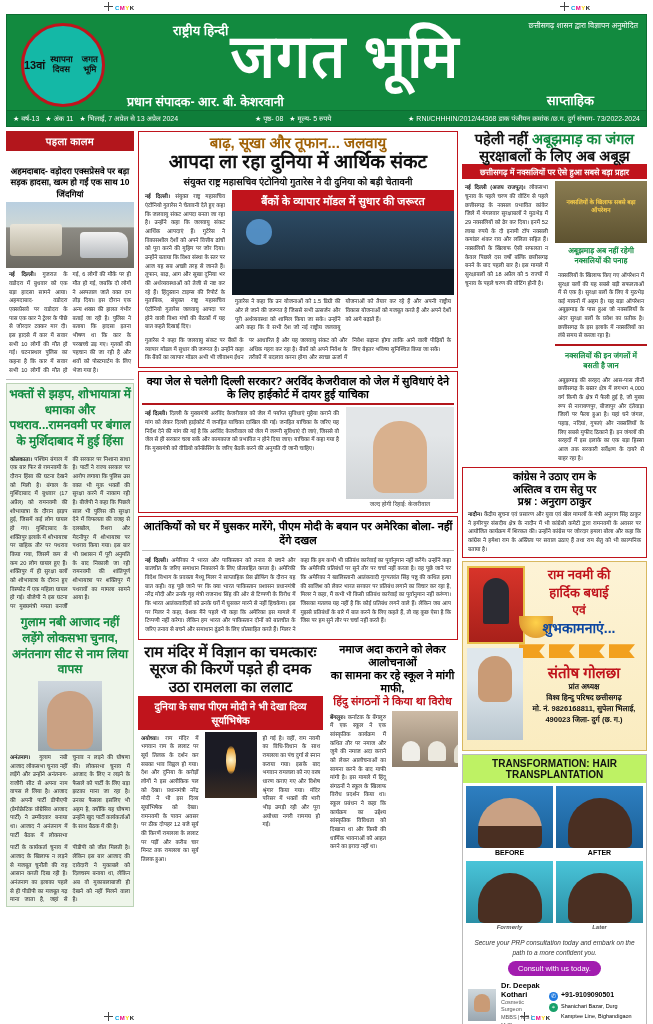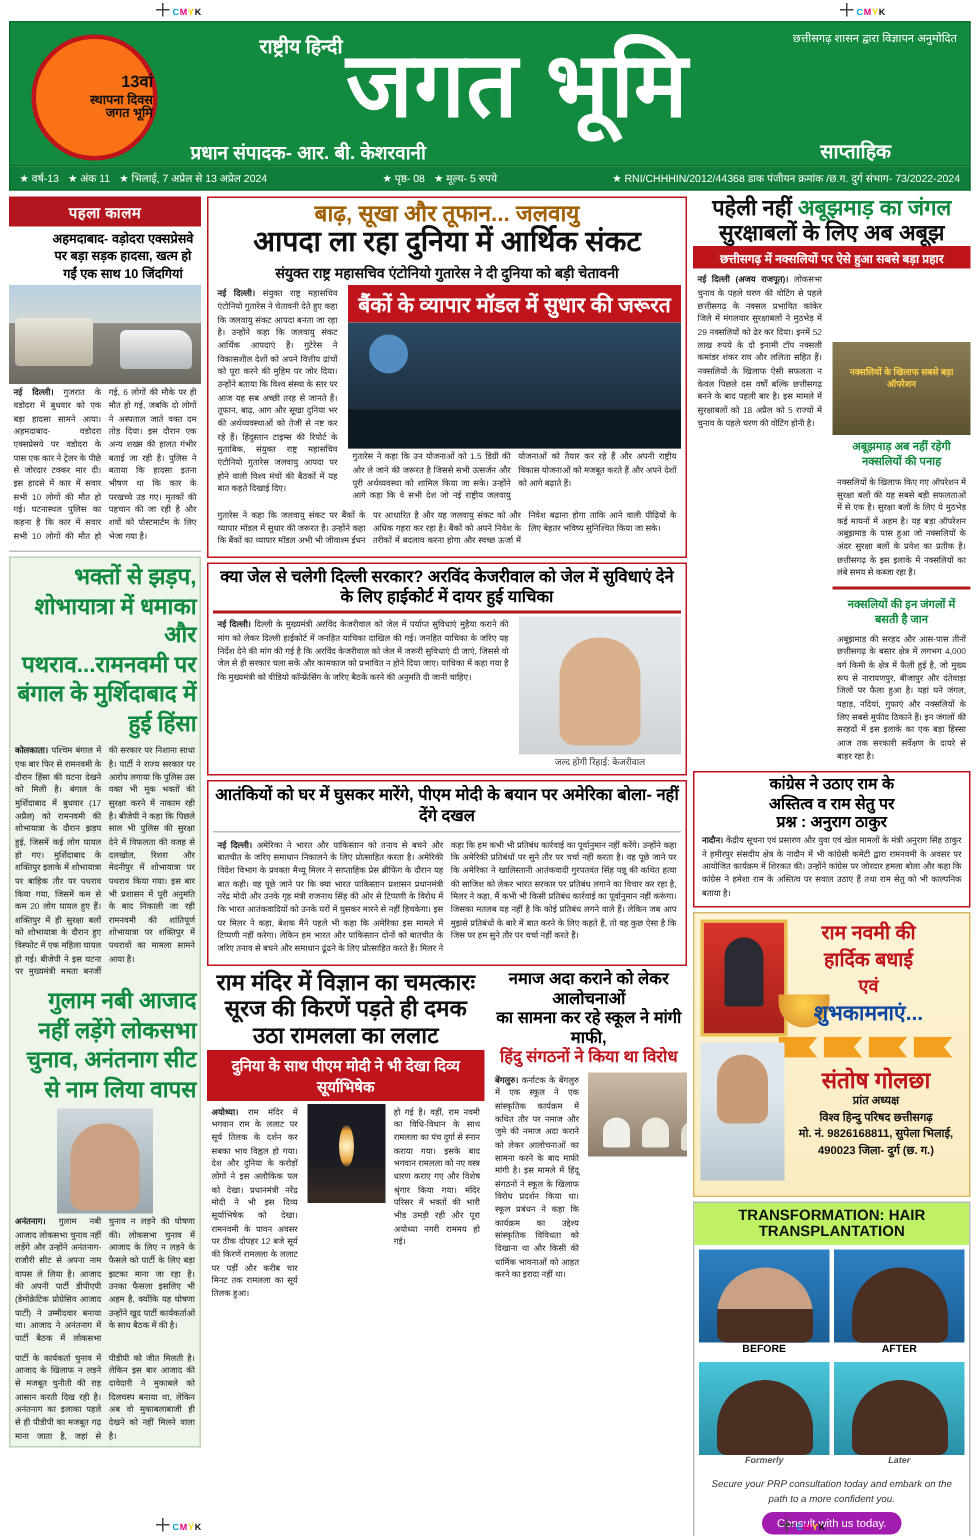--- a/index.html
+++ b/index.html
@@ -10,21 +10,21 @@
   .regbar{height:14px;position:relative;}
   .cmyk{position:absolute;font-size:6px;font-weight:bold;letter-spacing:.5px;top:2px;}
   .cmyk .c{color:#00a0e0}.cmyk .m{color:#e6007e}.cmyk .y{color:#ffd400}.cmyk .k{color:#111}
   .crosshair{display:inline-block;width:9px;height:9px;position:relative;vertical-align:-1px;margin-right:2px;}
   .crosshair:before{content:"";position:absolute;left:0;top:4px;width:9px;height:1px;background:#444;}
   .crosshair:after{content:"";position:absolute;left:4px;top:0;width:1px;height:9px;background:#444;}
 
   
   .masthead{margin:0 6px;background:#128a3f;position:relative;height:95px;border:1px solid #0c6d31;}
   .badge{position:absolute;left:14px;top:8px;width:78px;height:78px;border-radius:50%;
-    background:#f97316;border:3px solid #c0141c;display:flex;flex-direction:column;align-items:flex-end;
+    background:#14b8a6;border:3px solid #c0141c;display:flex;flex-direction:row;align-items:center;
     justify-content:center;line-height:1.12;}
   .badge span{display:block;font-size:8.5px;font-weight:bold;color:#111;text-align:center;}
   .badge span.big{font-size:11px;}
   .mh-kicker{position:absolute;left:166px;top:6px;color:#fff;font-size:13px;font-weight:bold;}
   .mh-title{position:absolute;left:128px;top:12px;width:420px;text-align:center;color:#fff;
     font-size:60px;font-weight:bold;letter-spacing:1px;line-height:1;white-space:nowrap;}
   .mh-sub{position:absolute;left:120px;top:78px;color:#fff;font-size:12.5px;font-weight:bold;}
   .mh-weekly{position:absolute;right:52px;top:76px;color:#fff;font-size:13px;font-weight:bold;}
   .mh-approve{position:absolute;right:8px;top:5px;color:#fff;font-size:7.5px;}
   .mh-strip{margin:0 6px;background:#0f7e3a;color:#fff;height:15px;display:flex;align-items:center;
@@ -33,21 +33,21 @@
   .spacer{flex:1}
 
   
   .body-grid{display:flex;gap:4px;padding:4px 6px 0 6px;}
   .col-left{width:128px;flex:0 0 128px;}
   .col-mid{width:320px;flex:0 0 320px;}
   .col-right{width:185px;flex:0 0 185px;}
 
   .hl-red-band{background:#b3161c;color:#fff;text-align:center;font-weight:bold;font-size:10px;
     padding:3px 2px;letter-spacing:.3px;}
-  .col-sub{font-size:8.5px;font-weight:bold;text-align:center;line-height:1.35;padding:3px 3px 2px;margin-left:24px;}
+  .col-sub{font-size:8.5px;font-weight:bold;text-align:center;line-height:1.35;padding:15px 3px 2px;}
   .ph{position:relative;overflow:hidden;}
 
   
   .ph-crash{height:66px;background:
     linear-gradient(180deg,#b9cfe0 0%,#cfd8d6 38%,#8e8c85 39%,#6d6a62 100%);}
   .ph-crash:after{content:"";position:absolute;left:4px;top:22px;width:52px;height:32px;
     background:linear-gradient(180deg,#e8e4d8,#b9b2a0);border-radius:3px;}
   .ph-crash:before{content:"";position:absolute;right:6px;top:30px;width:48px;height:26px;
     background:linear-gradient(180deg,#f2f2f2,#b5b9bd);border-radius:4px 10px 3px 3px;}
   .ph-un{height:84px;background:linear-gradient(180deg,#2c4a63,#16222e);position:relative;}
@@ -135,21 +135,21 @@
   .doc-meta{font-size:5.5px;color:#555;line-height:1.4;}
   .contact{font-size:7px;line-height:1.5;}
   .contact .ic{display:inline-block;width:9px;height:9px;border-radius:50%;background:#1f7ae0;
     color:#fff;font-size:6px;text-align:center;line-height:9px;margin-right:3px;vertical-align:-1px;}
   .contact .ic.g{background:#18a06a;}
 
   .hl-center{font-size:15px;font-weight:bold;text-align:center;line-height:1.18;color:#111;}
   .hl-sm{font-size:11px;font-weight:bold;text-align:center;line-height:1.2;}
   .band-red{background:#c0141c;color:#fff;text-align:center;font-size:10px;font-weight:bold;padding:3px;}
   .green-panel{background:#eef5ea;border:1px solid #bcd3b6;}
-  .hd-green{color:#128a3f;font-weight:bold;font-size:15px;text-align:right;line-height:1.3;padding:3px 2px;}
+  .hd-green{color:#128a3f;font-weight:bold;font-size:12px;text-align:center;line-height:1.3;padding:3px 2px;}
   .boxline{border:1px solid #c0141c;}
   .sep{height:3px;}
 </style>
 </head>
 <body>
 
 <div class="page">
 
   <div class="regbar">
     <div class="cmyk" style="left:104px">
@@ -217,21 +217,21 @@
         <div class="mid-head2">आपदा ला रहा दुनिया में आर्थिक संकट</div>
         <div class="mid-dek">संयुक्त राष्ट्र महासचिव एंटोनियो गुतारेस ने दी दुनिया को बड़ी चेतावनी</div>
         <div style="display:flex;gap:4px;">
           <div style="flex:0 0 86px;">
             <div class="txt">
               <b>नई दिल्ली।</b>
               <span>संयुक्त राष्ट्र महासचिव एंटोनियो गुतारेस ने चेतावनी देते हुए कहा कि जलवायु संकट आपदा बनता जा रहा है। उन्होंने कहा कि जलवायु संकट आर्थिक आपदाएं हैं। गुटेरेस ने विकासशील देशों को अपने वित्तीय ढांचों को पूरा करने की मुहिम पर जोर दिया। उन्होंने बताया कि विश्व संस्था के स्तर पर आज यह सब अच्छी तरह से जानते हैं। तूफान, बाढ़, आग और सूखा दुनिया भर की अर्थव्यवस्थाओं को तेजी से नष्ट कर रहे हैं। हिंदुस्तान टाइम्स की रिपोर्ट के मुताबिक, संयुक्त राष्ट्र महासचिव एंटोनियो गुतारेस जलवायु आपदा पर होने वाली विश्व मंचों की बैठकों में यह बात कहते दिखाई दिए।</span>
             </div>
           </div>
           <div style="flex:1;">
-            <div class="band-red" style="font-size:14px">बैंकों के व्यापार मॉडल में सुधार की जरूरत</div>
+            <div class="band-red" style="font-size:11px">बैंकों के व्यापार मॉडल में सुधार की जरूरत</div>
             <div class="ph ph-un"></div>
             <div class="txt cols2">गुतारेस ने कहा कि उन योजनाओं को 1.5 डिग्री की ओर ले जाने की जरूरत है जिससे सभी उत्सर्जन और पूरी अर्थव्यवस्था को शामिल किया जा सके। उन्होंने आगे कहा कि वे सभी देश जो नई राष्ट्रीय जलवायु योजनाओं को तैयार कर रहे हैं और अपनी राष्ट्रीय विकास योजनाओं को मजबूत करते हैं और अपने देशों को आगे बढ़ाते हैं।</div>
           </div>
         </div>
         <div class="txt cols3">गुतारेस ने कहा कि जलवायु संकट पर बैंकों के व्यापार मॉडल में सुधार की जरूरत है। उन्होंने कहा कि बैंकों का व्यापार मॉडल अभी भी जीवाश्म ईंधन पर आधारित है और यह जलवायु संकट को और अधिक गहरा कर रहा है। बैंकों को अपने निवेश के तरीकों में बदलाव करना होगा और स्वच्छ ऊर्जा में निवेश बढ़ाना होगा ताकि आने वाली पीढ़ियों के लिए बेहतर भविष्य सुनिश्चित किया जा सके।</div>
       </div>
 
       <div class="sep"></div>
       <div class="boxline" style="padding:3px;">
         <div class="hl-sm">क्या जेल से चलेगी दिल्ली सरकार? अरविंद केजरीवाल को जेल में सुविधाएं देने के लिए हाईकोर्ट में दायर हुई याचिका</div>
@@ -297,21 +297,21 @@
       <div class="right-head">
         <span>पहेली नहीं </span><em>अबूझमाड़ का जंगल</em>
       </div>
       <div class="right-head">सुरक्षाबलों के लिए अब अबूझ</div>
       <div class="green-band">छत्तीसगढ़ में नक्सलियों पर ऐसे हुआ सबसे बड़ा प्रहार</div>
       <div style="display:flex;gap:4px;margin-top:2px;">
         <div style="flex:1;" class="txt">
           <b>नई दिल्ली (अजय राजपूत)।</b>
           <span>लोकसभा चुनाव के पहले चरण की वोटिंग से पहले छत्तीसगढ़ के नक्सल प्रभावित कांकेर जिले में मंगलवार सुरक्षाबलों ने मुठभेड़ में 29 नक्सलियों को ढेर कर दिया। इनमें 52 लाख रुपये के दो इनामी टॉप नक्सली कमांडर शंकर राव और ललिता सहित हैं। नक्सलियों के खिलाफ ऐसी सफलता न केवल पिछले दस वर्षों बल्कि छत्तीसगढ़ बनने के बाद पहली बार है। इस मामले में सुरक्षाबलों को 18 अप्रैल को 5 राज्यों में चुनाव के पहले चरण की वोटिंग होनी है।</span>
         </div>
-        <div style="flex:0 0 92px;margin-top:47px;">
+        <div style="flex:0 0 92px;">
           <div class="ph ph-soldier">
             <div style="position:absolute;left:4px;top:18px;right:4px;text-align:center;color:#ffd24a;font-size:6px;font-weight:bold;line-height:1.3">नक्सलियों के खिलाफ सबसे बड़ा ऑपरेशन</div>
           </div>
           <div class="sub-green" style="font-size:7.5px">अबूझमाड़ अब नहीं रहेगी नक्सलियों की पनाह</div>
           <div class="txt">नक्सलियों के खिलाफ किए गए ऑपरेशन में सुरक्षा बलों की यह सबसे बड़ी सफलताओं में से एक है। सुरक्षा बलों के लिए ये मुठभेड़ कई मायनों में अहम है। यह बड़ा ऑपरेशन अबूझमाड़ के पास हुआ जो नक्सलियों के अंदर सुरक्षा बलों के प्रवेश का प्रतीक है। छत्तीसगढ़ के इस इलाके में नक्सलियों का लंबे समय से कब्जा रहा है।</div>
           <div class="rule-red"></div>
           <div class="sub-green" style="font-size:7.5px">नक्सलियों की इन जंगलों में बसती है जान</div>
           <div class="txt">अबूझमाड़ की सरहद और आस-पास तीनों छत्तीसगढ़ के बस्तर क्षेत्र में लगभग 4,000 वर्ग किमी के क्षेत्र में फैली हुई है, जो मुख्य रूप से नारायणपुर, बीजापुर और दंतेवाड़ा जिलों पर फैला हुआ है। यहां घने जंगल, पहाड़, नदियां, गुफाएं और नक्सलियों के लिए सबसे मुफीद ठिकाने हैं। इन जंगलों की सरहदों में इस इलाके का एक बड़ा हिस्सा आज तक सरकारी सर्वेक्षण के दायरे से बाहर रहा है।</div>
         </div>
       </div>

